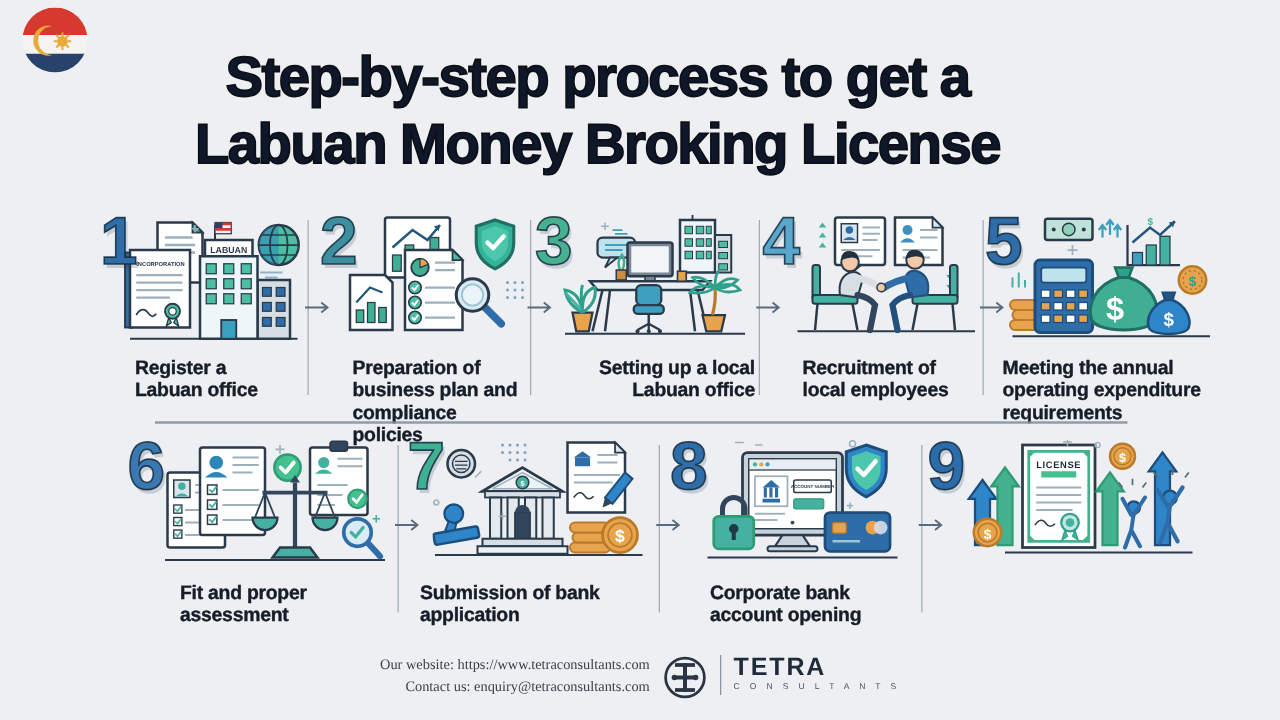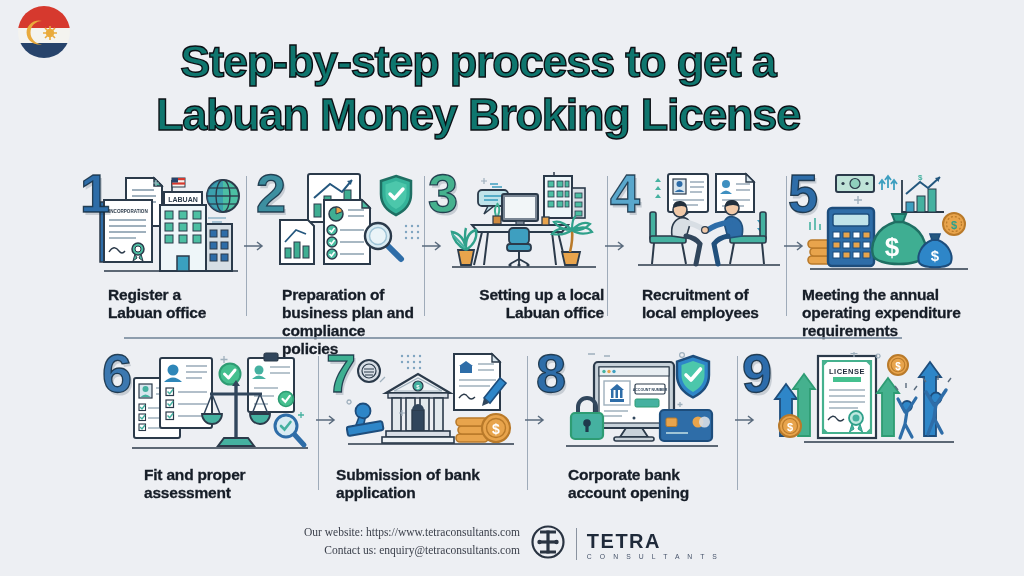--- a/index.html
+++ b/index.html
@@ -8,21 +8,21 @@
     position:relative; overflow:hidden;
     background:#edeff3;
     font-family:"Liberation Sans", sans-serif;
     color:#12161d;
   }
 
   
   .title {
     position:absolute; top:36px; left:0; width:956px;
     text-align:center; font-weight:700; font-size:45px; line-height:1.17;
-    letter-spacing:-1.2px; color:#0f766e;
+    letter-spacing:-1.2px; color:#0f172a;
     -webkit-text-stroke:1.4px #0c0f14;
   }
 
   
   .flag { position:absolute; top:6px; left:18px; width:52px; height:52px; }
 
   
   .step { position:absolute; }
   .step-num {
     position:absolute; top:-6px; left:-2px;
@@ -39,21 +39,21 @@
   }
 
   
   .vline { position:absolute; width:1px; background:#9fabb9; }
   .hline { position:absolute; height:1.5px; background:#7d8ea0; opacity:.85; }
   .flow-arrow { position:absolute; width:24px; height:12px; }
 
   
   .footer {
     position:absolute; top:524px; left:0; width:1024px;
-    display:flex; align-items:flex-end; justify-content:center; gap:10px;
+    display:flex; align-items:flex-start; justify-content:center; gap:10px;
   }
   .footer-text {
     font-family:"Liberation Serif", serif; font-size:11.5px; line-height:1.55;
     color:#3a3f4a; text-align:right;
   }
   .brand-sep { width:1px; height:32px; background:#8a93a0; }
   .brand { display:flex; flex-direction:column; justify-content:center; }
   .brand-name { font-size:20px; font-weight:700; letter-spacing:1.5px; color:#1f2a3a; line-height:1; }
   .brand-sub { font-size:6.8px; letter-spacing:3.1px; color:#46536a; margin-top:2px; }
 

